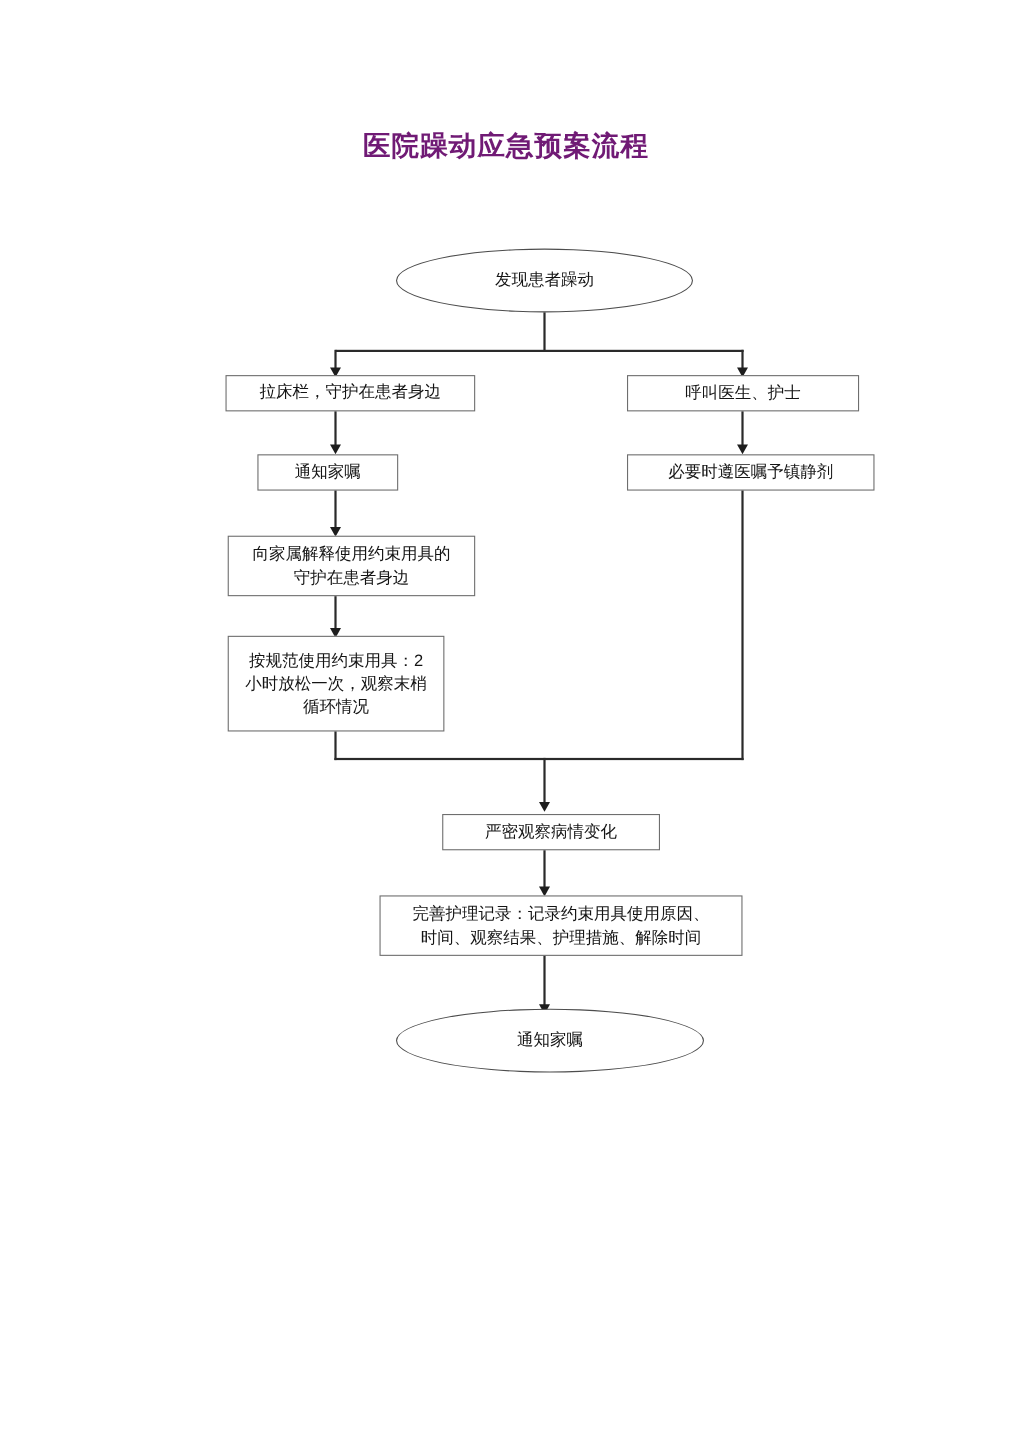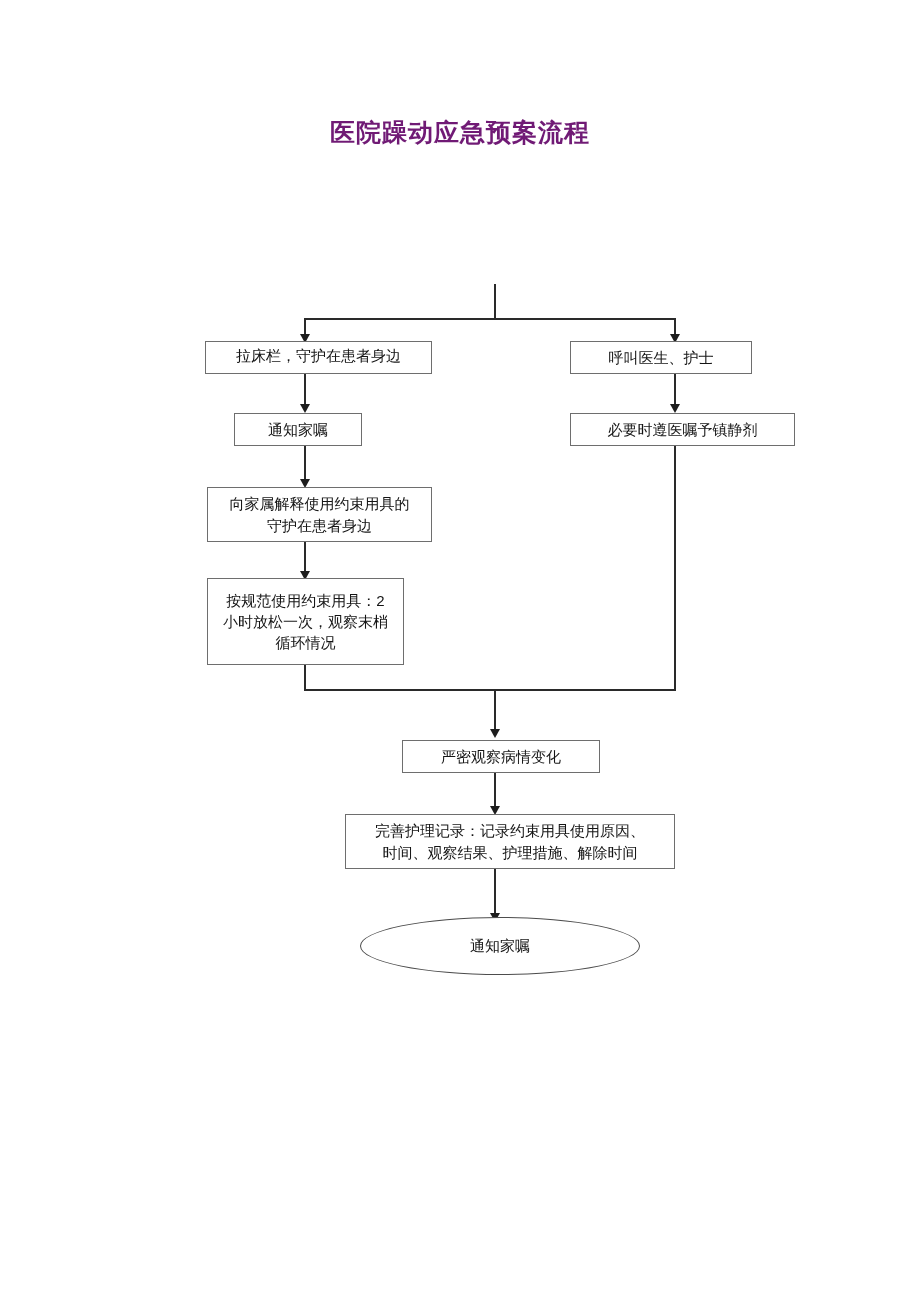--- a/index.html
+++ b/index.html
@@ -84,33 +84,36 @@
     border-top: 9px solid #1d1d1d;
   }
 </style>
 </head>
 <body>
 
 <div id="flow-root">
 
   <div class="page-title">医院躁动应急预案流程</div>
 
+  <div class="node terminator" style="left:360px; top:226px; width:270px; height:58px;">
+    <span class="label">发现患者躁动</span>
+  </div>
 
   <div class="conn v-line" style="left:494px; top:284px; width:1.6px; height:35px;"></div>
   <div class="conn h-line" style="left:305px; top:318px; width:371px; height:1.6px;"></div>
   <div class="conn v-line" style="left:304.4px; top:318px; width:1.6px; height:18px;"></div>
   <div class="arrow-head" style="left:300px; top:334px;"></div>
   <div class="conn v-line" style="left:674.4px; top:318px; width:1.6px; height:18px;"></div>
   <div class="arrow-head" style="left:670px; top:334px;"></div>
 
   <div class="node box" style="left:205px; top:341px; width:227px; height:33px;font-family:Liberation Mono, monospace;">
     <span class="label">拉床栏，守护在患者身边</span>
   </div>
 
-  <div class="node box" style="left:570px; top:341px; width:182px; height:33px;">
+  <div class="node box" style="left:570px; top:341px; width:211px; height:33px;">
     <span class="label">呼叫医生、护士</span>
   </div>
 
   <div class="conn v-line" style="left:304.4px; top:374px; width:1.6px; height:32px;"></div>
   <div class="arrow-head" style="left:300px; top:404px;"></div>
 
   <div class="conn v-line" style="left:674.4px; top:374px; width:1.6px; height:32px;"></div>
   <div class="arrow-head" style="left:670px; top:404px;"></div>
 
   <div class="node box" style="left:234px; top:413px; width:128px; height:33px;">

